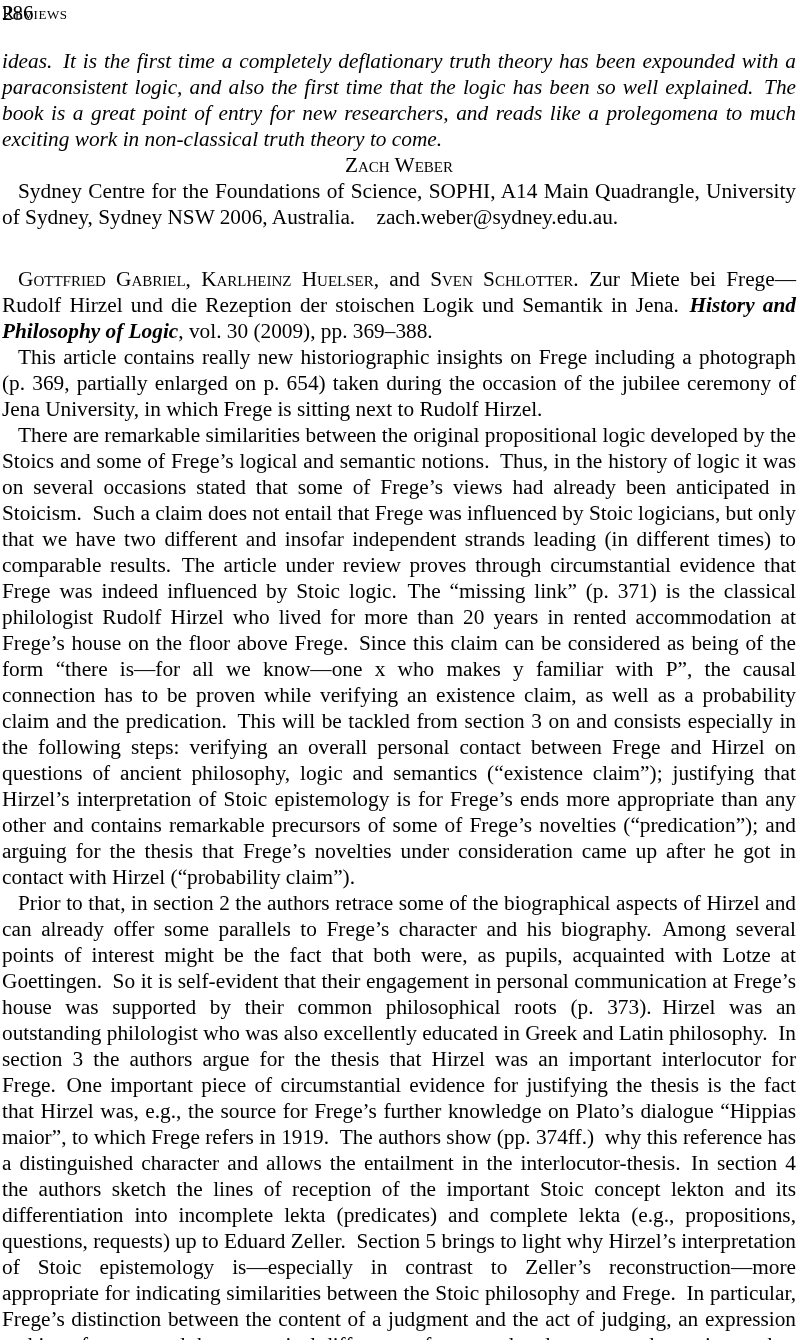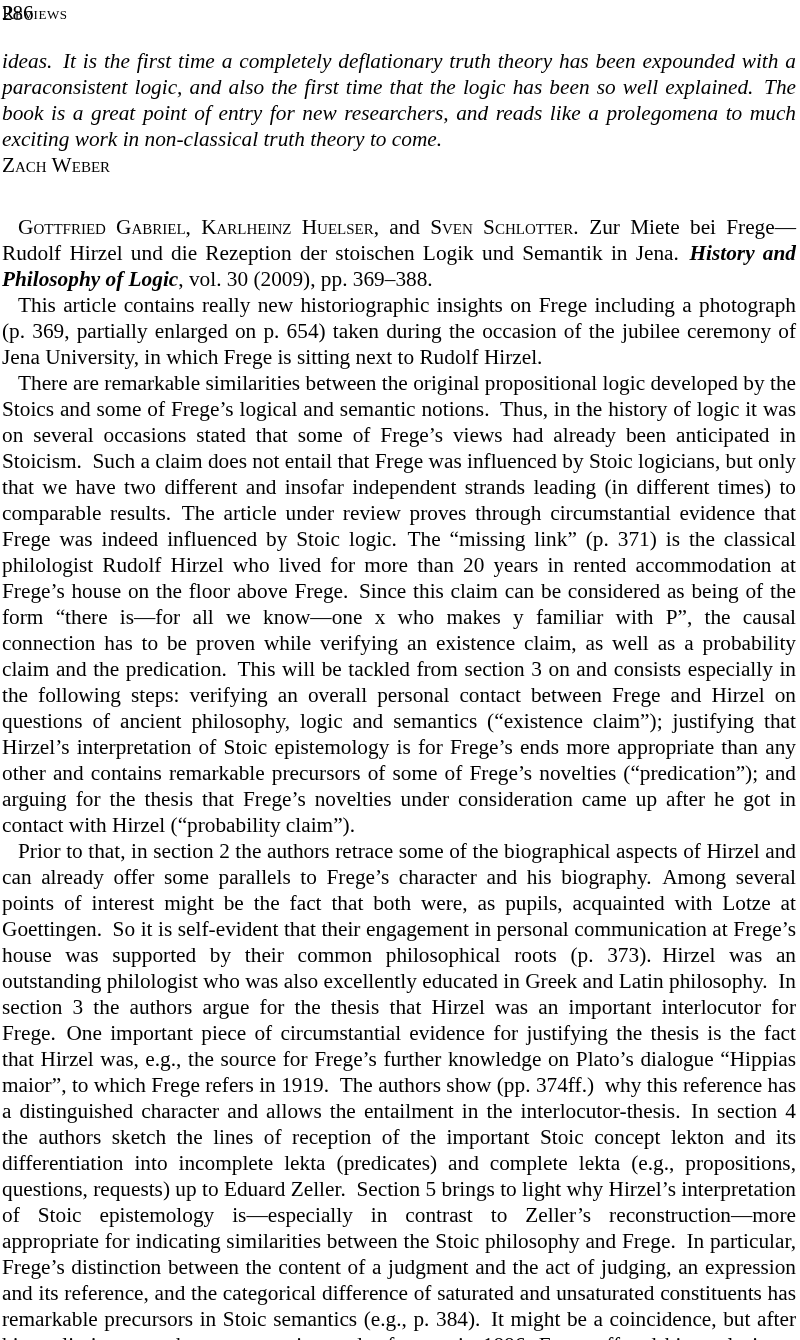--- a/index.html
+++ b/index.html
@@ -49,21 +49,21 @@
   }
   .body-text p {
     margin: 0;
     text-indent: 16px;
   }
   .body-text p.continuation {
     text-indent: 0;
     font-style: italic;
   }
   .signature {
-    text-align: left;
+    text-align: center;
     font-variant: small-caps;
   }
   .review-block {
     margin-top: 36px;
   }
   
   .sc { font-variant: small-caps; }
   .i  { }
   .bi { font-style: italic; font-weight: 700; }
 </style>
@@ -75,20 +75,21 @@
   <div class="running-header">
     <span class="page-number">286</span>
     <div class="running-title">Reviews</div>
   </div>
 
   <div class="body-text">
 
     <section>
       <p class="continuation"><span>ideas. It is the first time a completely deflationary truth theory has been expounded with a paraconsistent logic, and also the first time that the logic has been so well explained. The book is a great point of entry for new researchers, and reads like a prolegomena to much exciting work in non-classical truth theory to come.</span></p>
       <div class="signature">Zach Weber</div>
+      <p>Sydney Centre for the Foundations of Science, SOPHI, A14 Main Quadrangle, University of Sydney, Sydney NSW 2006, Australia.  zach.weber@sydney.edu.au.</p>
     </section>
 
     <section class="review-block">
       <p><span class="sc">Gottfried Gabriel</span><span>, </span><span class="sc">Karlheinz Huelser</span><span>, and </span><span class="sc">Sven Schlotter</span><span>. </span><span class="i">Zur Miete bei Frege—Rudolf Hirzel und die Rezeption der stoischen Logik und Semantik in Jena.</span><span> </span><span class="bi">History and Philosophy of Logic</span><span>, vol. 30 (2009), pp. 369–388.</span></p>
       <p><span>This article contains really new historiographic insights on Frege including a photograph (p. 369, partially enlarged on p. 654) taken during the occasion of the jubilee ceremony of Jena University, in which Frege is sitting next to Rudolf Hirzel.</span></p>
       <p><span>There are remarkable similarities between the original propositional logic developed by the Stoics and some of Frege’s logical and semantic notions. Thus, in the history of logic it was on several occasions stated that some of Frege’s views had already been </span><span class="i">anticipated</span><span> in Stoicism. Such a claim does not entail that Frege was </span><span class="i">influenced</span><span> by Stoic logicians, but only that we have two different and insofar independent strands leading (in different times) to comparable results. The article under review proves through circumstantial evidence that Frege was indeed influenced by Stoic logic. The “missing link” (p. 371) is the classical philologist Rudolf Hirzel who lived for more than 20 years in rented accommodation at Frege’s house on the floor above Frege. Since this claim can be considered as being of the form “there is—for all we know—one </span><span class="i">x</span><span> who makes </span><span class="i">y</span><span> familiar with </span><span class="i">P</span><span>”, the causal connection has to be proven while verifying an existence claim, as well as a probability claim and the predication. This will be tackled from section 3 on and consists especially in the following steps: verifying an overall personal contact between Frege and Hirzel on questions of ancient philosophy, logic and semantics (“existence claim”); justifying that Hirzel’s interpretation of Stoic epistemology is for Frege’s ends more appropriate than any other and contains remarkable precursors of some of Frege’s novelties (“predication”); and arguing for the thesis that Frege’s novelties under consideration came up </span><span class="i">after</span><span> he got in contact with Hirzel (“probability claim”).</span></p>
       <p><span>Prior to that, in section 2 the authors retrace some of the biographical aspects of Hirzel and can already offer some parallels to Frege’s character and his biography. Among several points of interest might be the fact that both were, as pupils, acquainted with Lotze at Goettingen. So it is self-evident that their engagement in personal communication at Frege’s house was supported by their common philosophical roots (p. 373). Hirzel was an outstanding philologist who was also excellently educated in Greek and Latin philosophy. In section 3 the authors argue for the thesis that Hirzel was an important interlocutor for Frege. One important piece of circumstantial evidence for justifying the thesis is the fact that Hirzel was, e.g., the source for Frege’s further knowledge on Plato’s dialogue “Hippias maior”, to which Frege refers in 1919. The authors show (pp. 374ff.) why this reference has a distinguished character and allows the entailment in the interlocutor-thesis. In section 4 the authors sketch the lines of reception of the important Stoic concept </span><span class="i">lekton</span><span> and its differentiation into </span><span class="i">incomplete lekta</span><span> (predicates) and </span><span class="i">complete lekta</span><span> (e.g., propositions, questions, requests) up to Eduard Zeller. Section 5 brings to light why Hirzel’s interpretation of Stoic epistemology is—especially in contrast to Zeller’s reconstruction—more appropriate for indicating similarities between the Stoic philosophy and Frege. In particular, Frege’s distinction between the content of a judgment and the act of judging, an expression and its reference, and the categorical difference of saturated and unsaturated constituents has remarkable precursors in Stoic semantics (e.g., p. 384). It might be a coincidence, but after his preliminary works on expression and reference in 1886, Frege offered his analysis on sense and reference, concept</span></p>
     </section>
 
   </div>

